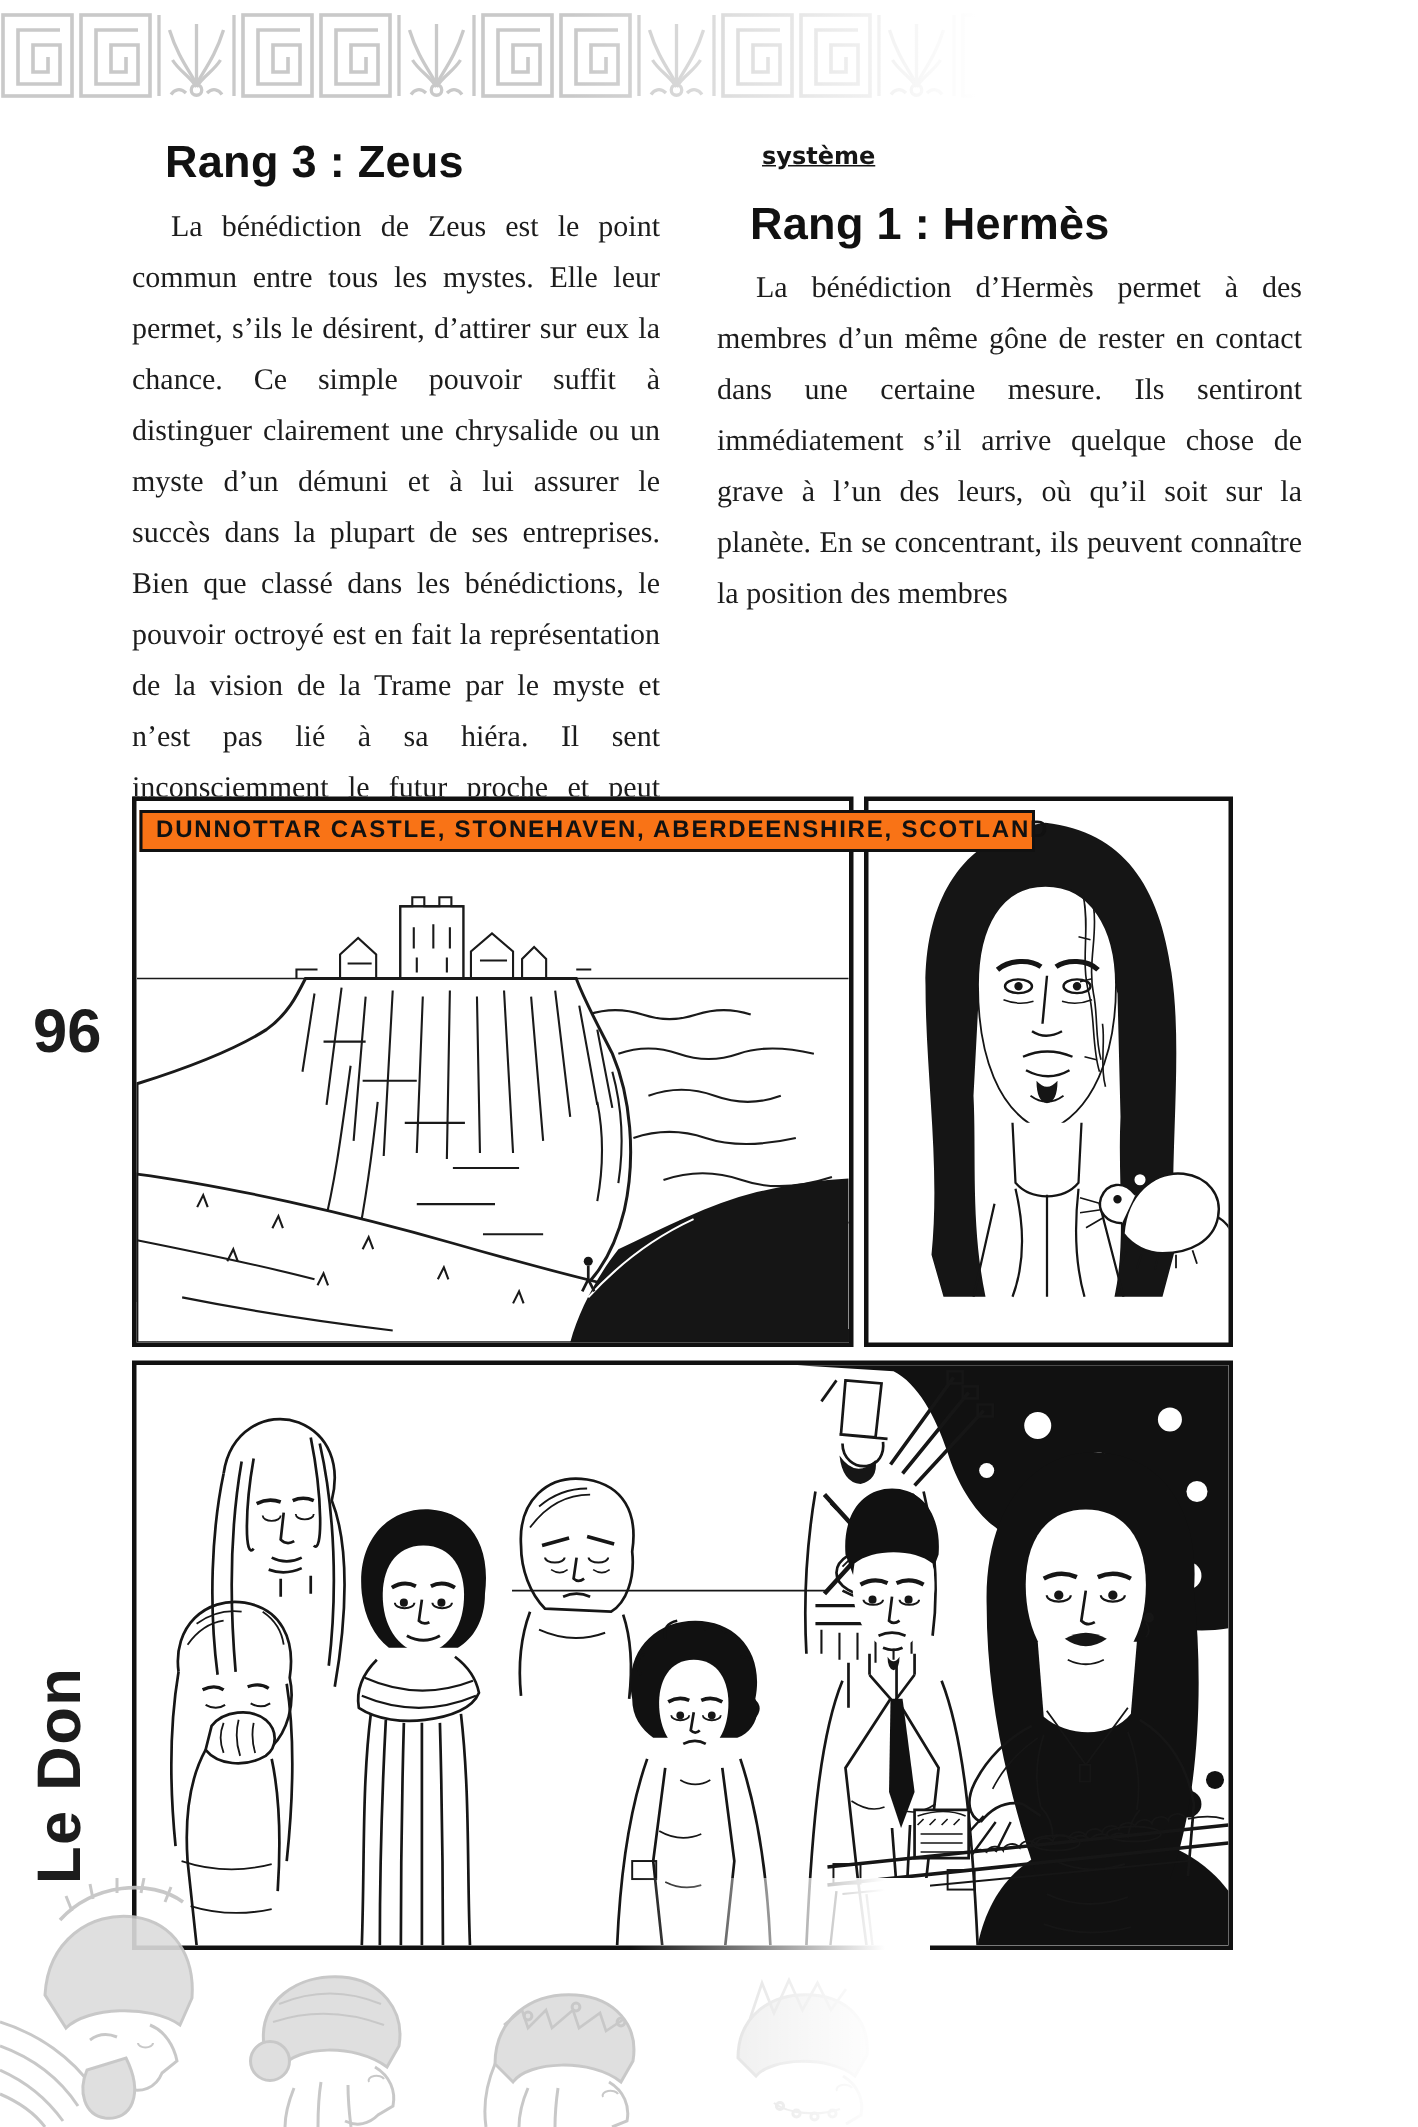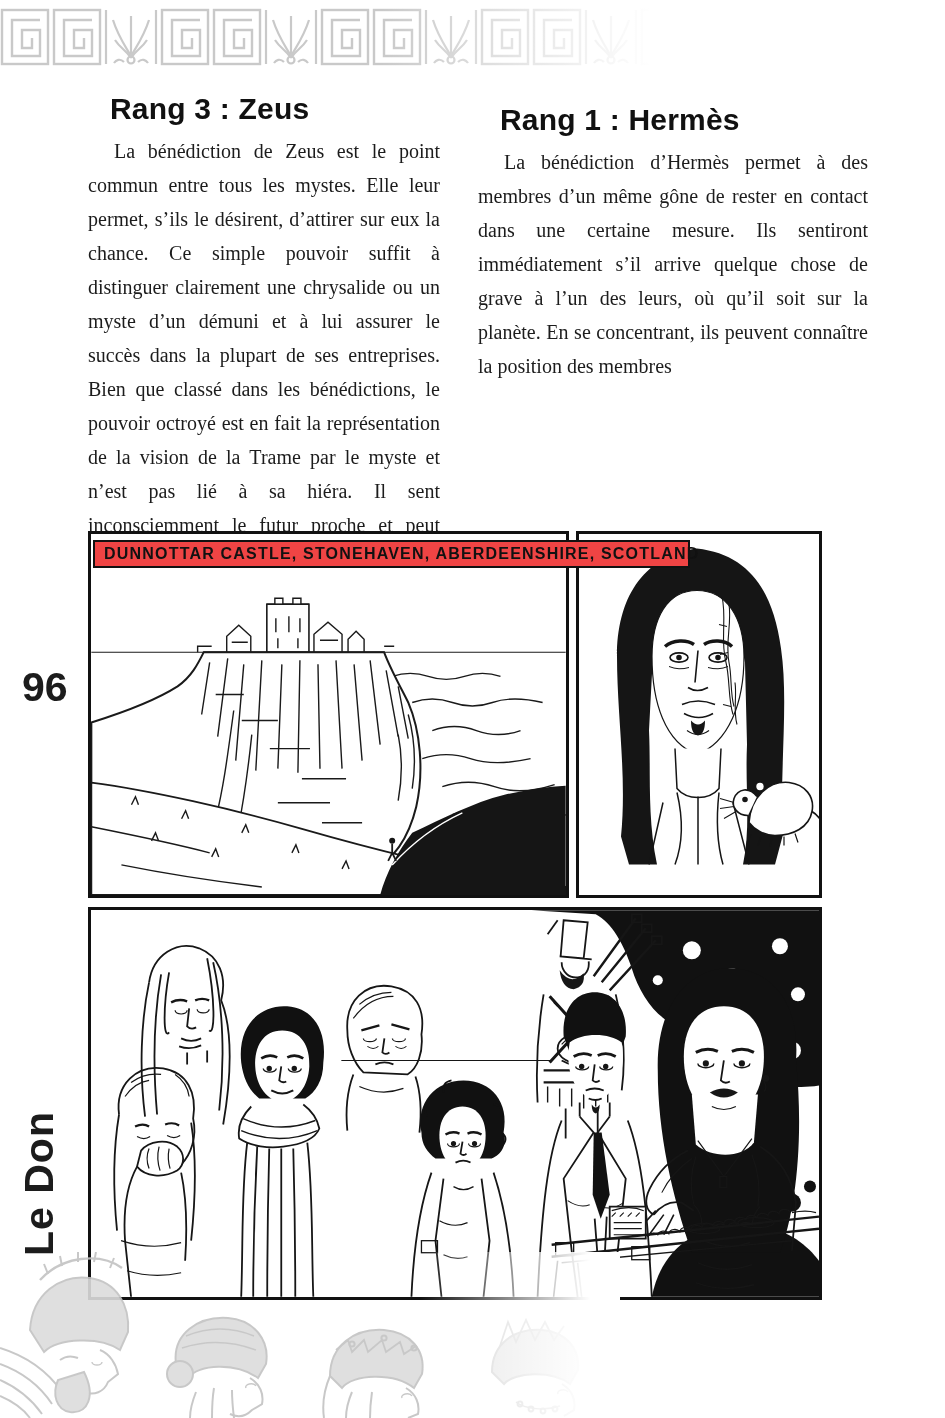--- a/index.html
+++ b/index.html
@@ -19,30 +19,30 @@
   
   .col{position:absolute;}
   .col-left{left:88px;top:92px;width:352px;}
   .col-right{left:478px;top:94px;width:390px;}
   h1.rang{margin:0 0 8px 22px;font-family:"Liberation Sans",sans-serif;font-weight:bold;
           font-size:30px;letter-spacing:.2px;color:#111;}
   p.body{margin:0;font-size:20px;line-height:34px;text-align:justify;text-indent:26px;}
   .sysbox{margin-left:12px;width:374px;font-family:"DejaVu Sans",sans-serif;font-weight:bold;color:#161616;}
   .sys-title{font-size:16px;text-decoration:underline;margin:0 0 3px 18px;}
   .sys-body{font-size:15.5px;line-height:19.7px;text-align:justify;letter-spacing:.2px;}
-  h1.rang1{margin-top:9px;}
+  h1.rang1{margin-top:20px;}
   
   .comic{position:absolute;left:88px;top:531px;width:734px;height:769px;}
   .panel{position:absolute;border:3.5px solid #111;background:#fff;box-sizing:border-box;}
   .p-castle{left:0;top:0;width:481px;height:367px;}
   .p-portrait{left:488px;top:0;width:246px;height:367px;}
   .p-group{left:0;top:376px;width:734px;height:393px;}
   .panel svg{position:absolute;left:0;top:0;width:100%;height:100%;}
   .caption-box{position:absolute;left:5px;top:9px;width:597px;height:28px;z-index:6;
-               border:2.5px solid #111;background:#ef4444;box-sizing:border-box;
+               border:2.5px solid #111;background:#f97316;box-sizing:border-box;
                display:flex;align-items:center;padding-left:9px;
                font-family:"Liberation Sans",sans-serif;font-weight:bold;font-size:16px;
                letter-spacing:1.2px;color:#111;white-space:nowrap;}
   
   .frieze{position:absolute;left:0;top:1252px;width:620px;height:166px;}
   .frieze-fade{position:absolute;right:0;top:0;width:200px;height:166px;
                background:linear-gradient(to right,rgba(255,255,255,0),#fff 85%);}
 </style>
 </head>
 <body>
@@ -87,20 +87,21 @@
   <div class="pagenum">96</div>
   <div class="sidelabel">Le Don</div>
 
   <div class="col col-left">
     <h1 class="rang">Rang 3 : Zeus</h1>
     <p class="body">La bénédiction de Zeus est le point commun entre tous les mystes. Elle leur permet, s’ils le désirent, d’attirer sur eux la chance. Ce simple pouvoir suffit à distinguer clairement une chrysalide ou un myste d’un démuni et à lui assurer le succès dans la plupart de ses entreprises. Bien que classé dans les bénédictions, le pouvoir octroyé est en fait la représentation de la vision de la Trame par le myste et n’est pas lié à sa hiéra. Il sent inconsciemment le futur proche et peut donc optimiser chacun de ses actes au prix d’un peu de volonté.</p>
   </div>
 
   <div class="col col-right">
     <div class="sysbox">
+      <div class="sys-title">système</div>
     </div>
     <h1 class="rang rang1">Rang 1 : Hermès</h1>
     <p class="body">La bénédiction d’Hermès permet à des membres d’un même gône de rester en contact dans une certaine mesure. Ils sentiront immédiatement s’il arrive quelque chose de grave à l’un des leurs, où qu’il soit sur la planète. En se concentrant, ils peuvent connaître la position des membres</p>
   </div>
 
   <div class="comic">
     <div class="caption-box">
       <span>DUNNOTTAR CASTLE, STONEHAVEN, ABERDEENSHIRE, SCOTLAND</span>
     </div>
 

